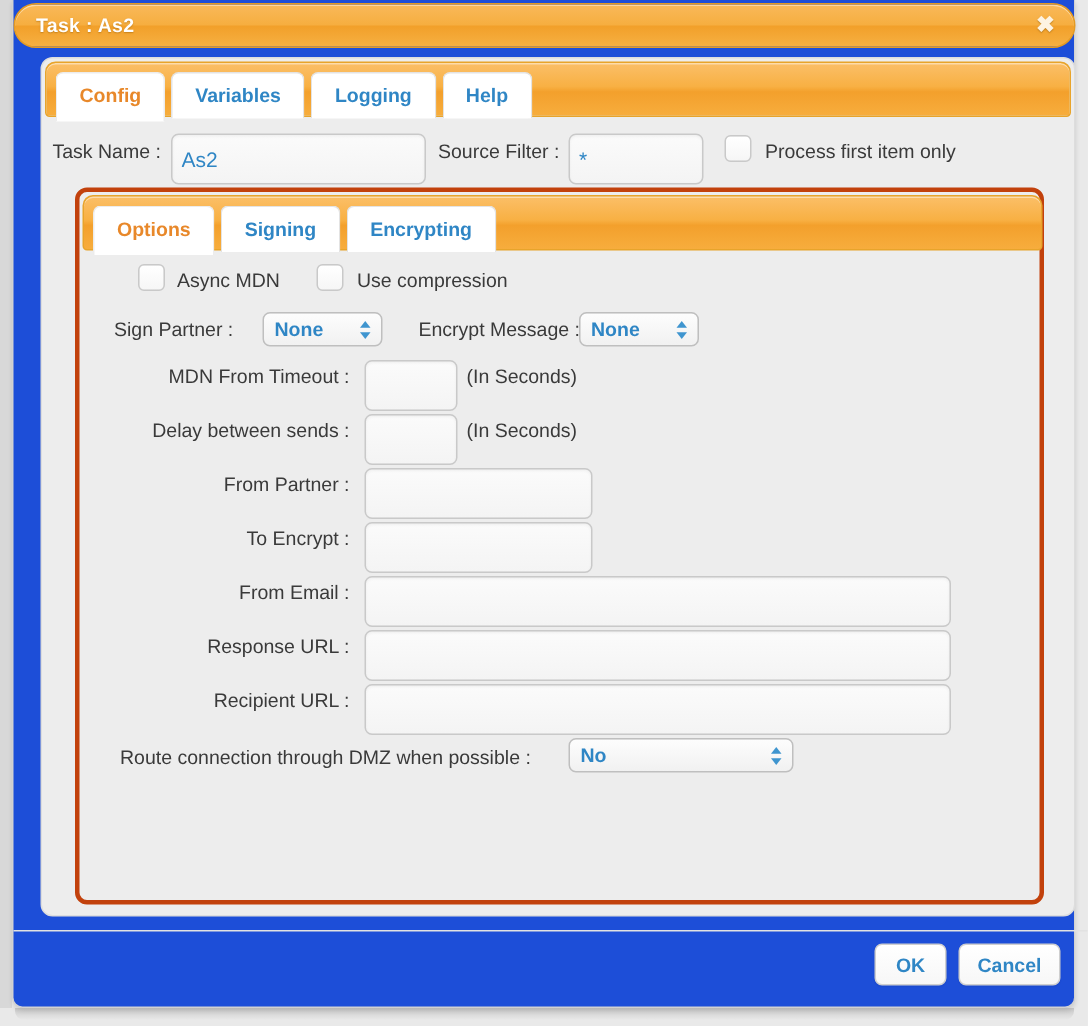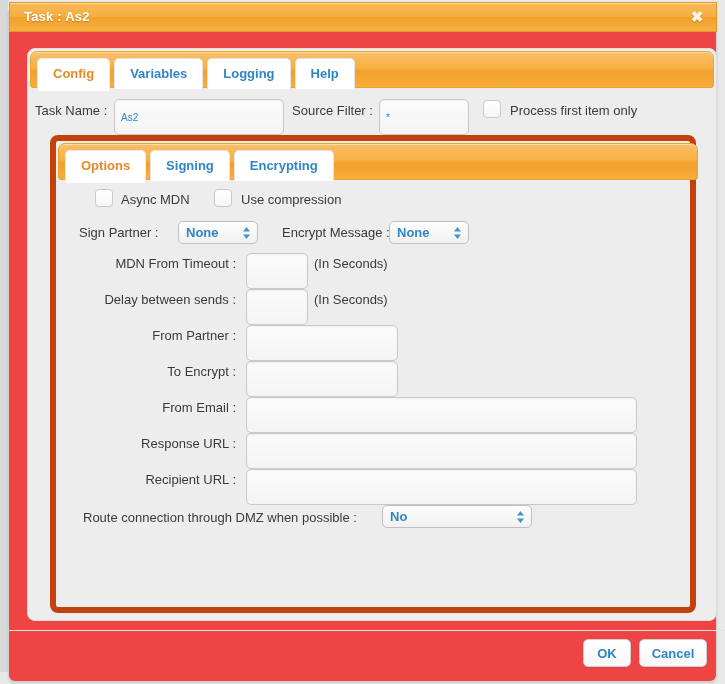--- a/index.html
+++ b/index.html
@@ -14,24 +14,24 @@
     font-size: 13px;
     color: #333333;
     overflow: hidden;
     position: relative;
   }
 
   
   #window {
     position: absolute;
     left: 8px;
-    top: 10px;
+    top: 0px;
     width: 709px;
     height: 672px;
-    background: #ef4444;
+    background: #1d4ed8;
     border: 1px solid #d2d2d2;
     border-top: none;
     border-radius: 0 0 7px 7px;
     box-sizing: border-box;
     box-shadow: 0 2px 3px rgba(0,0,0,0.10);
   }
   #leftstrip {
     position: absolute;
     left: 0px;
     top: 0px;
@@ -49,21 +49,21 @@
     border-radius: 0 0 6px 6px;
   }
 
   
   #titlebar {
     position: absolute;
     left: 9px;
     top: 2px;
     width: 708px;
     height: 30px;
-    border-radius: 0;
+    border-radius: 15px;
     background: linear-gradient(180deg, #f9b95a 0%, #f6ae40 48%, #f2a02a 52%, #f6b042 100%);
     border: 1px solid #e49a22;
     box-sizing: border-box;
     box-shadow: inset 0 1px 0 rgba(255,255,255,0.45);
   }
   #title-text {
     position: absolute;
     left: 14px;
     top: 6px;
     font-size: 13px;
@@ -149,26 +149,26 @@
     height: 32px;
   }
   .inline-label {
     font-size: 13px;
     color: #3a3a3a;
   }
   .txt {
     background: linear-gradient(180deg,#fbfbfb 0%, #f4f4f4 100%);
     border: 1px solid #c9c9c9;
     border-radius: 5px;
-    height: 36px;
+    height: 18px;
     box-sizing: border-box;
     font-family: "Liberation Sans", sans-serif;
-    font-size: 10px;
+    font-size: 14px;
     color: #2f86c5;
-    padding: 0 6px;
+    padding: 16px 6px;
     outline: none;
     box-shadow: inset 0 1px 2px rgba(0,0,0,0.05);
   }
   .chk {
     width: 18px;
     height: 18px;
     background: linear-gradient(180deg,#ffffff 0%, #f6f6f6 100%);
     border: 1px solid #c9c9c9;
     border-radius: 4px;
     box-sizing: border-box;
@@ -178,21 +178,21 @@
   }
 
   
   #inner-card {
     position: absolute;
     left: 22px;
     top: 86px;
     width: 646px;
     height: 478px;
     background: #ededed;
-    border: 6px solid #c2410c;
+    border: 3px solid #c2410c;
     border-radius: 8px;
     box-sizing: border-box;
   }
   .tabstrip-inner {
     position: absolute;
     left: 2px;
     top: 2px;
     width: 640px;
     height: 37px;
     background: linear-gradient(180deg,#fbbf68 0%, #f8b043 45%, #f3a02c 55%, #f7ad3d 100%);

